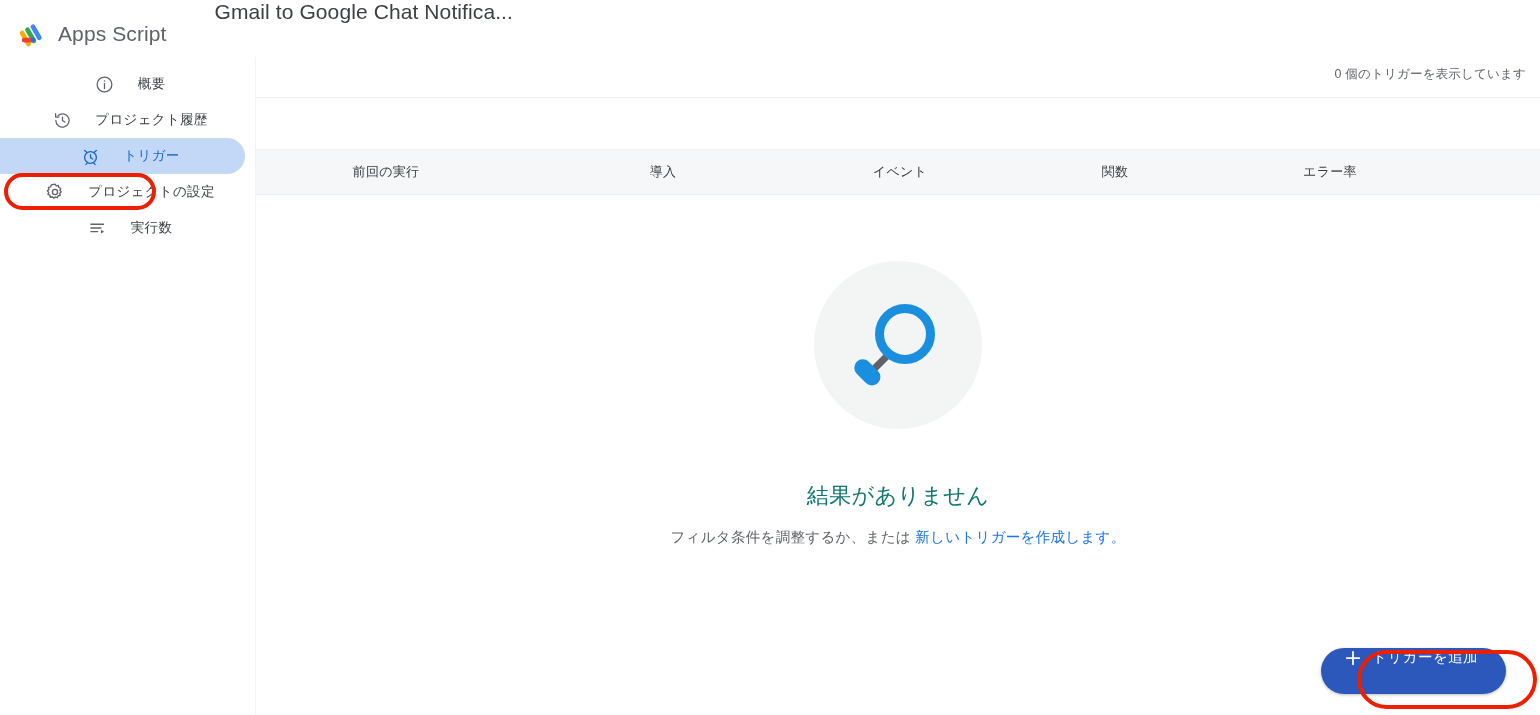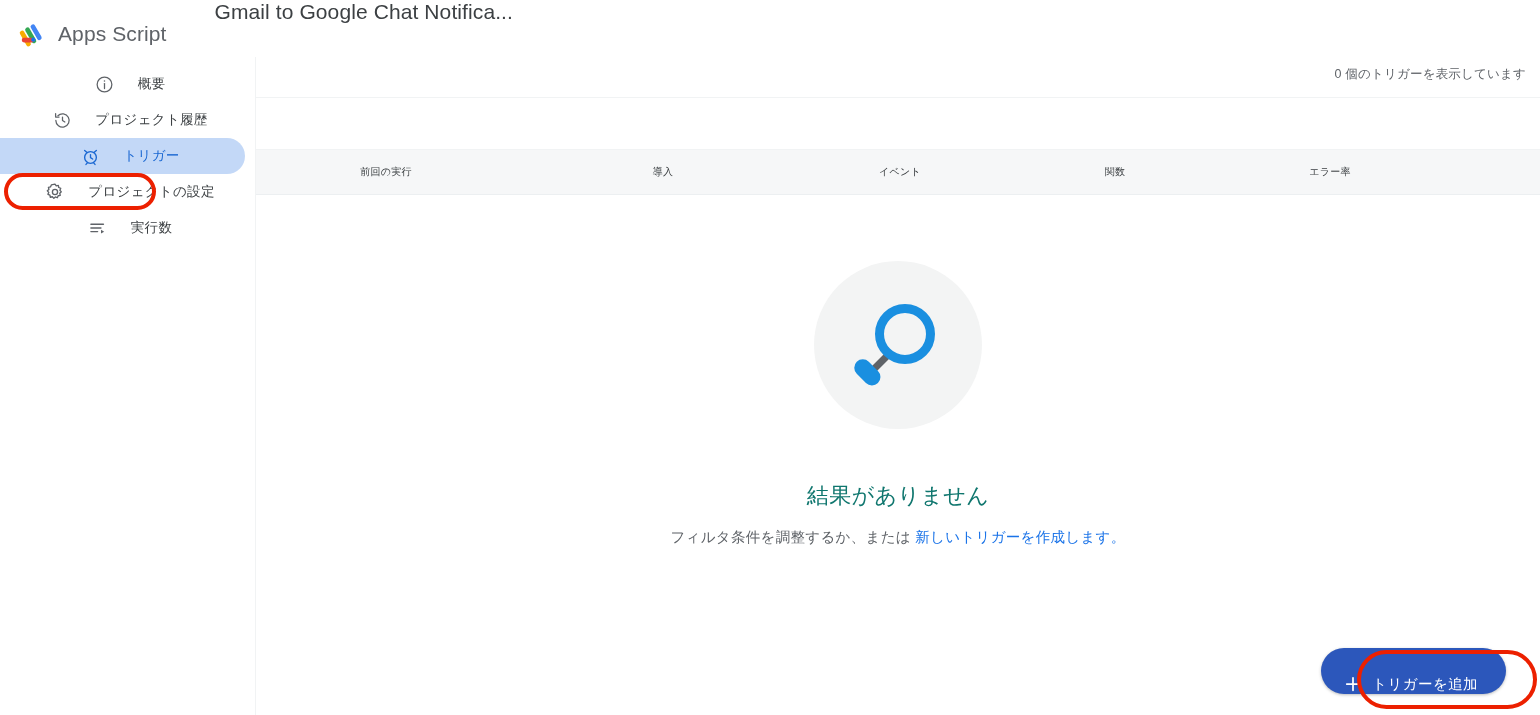--- a/index.html
+++ b/index.html
@@ -168,21 +168,21 @@
     border-bottom: 1px solid #f1f3f4;
   }
   .table-header {
     display: flex;
     align-items: center;
     height: 45px;
     background: #f6f7f8;
     border-bottom: 1px solid #eceff1;
   }
   .th {
-    font-size: 10px;
+    font-size: 13px;
     color: #3c4043;
     letter-spacing: .3px;
     text-align: center;
     white-space: nowrap;
   }
   .th-0 { width: 260px; }
   .th-1 { width: 294px; }
   .th-2 { width: 180px; }
   .th-3 { width: 250px; }
   .th-4 { width: 180px; }
@@ -219,21 +219,21 @@
     text-decoration: none;
     cursor: pointer;
   }
 
   
   .add-trigger-btn {
     position: absolute;
     right: 34px;
     bottom: 16px;
     display: flex;
-    align-items: flex-end;
+    align-items: flex-start;
     gap: 9px;
     height: 46px;
     padding: 0 28px 0 22px;
     border: none;
     border-radius: 23px;
     background: #2c57bb;
     color: #ffffff;
     font-size: 14.5px;
     font-family: inherit;
     letter-spacing: .4px;

